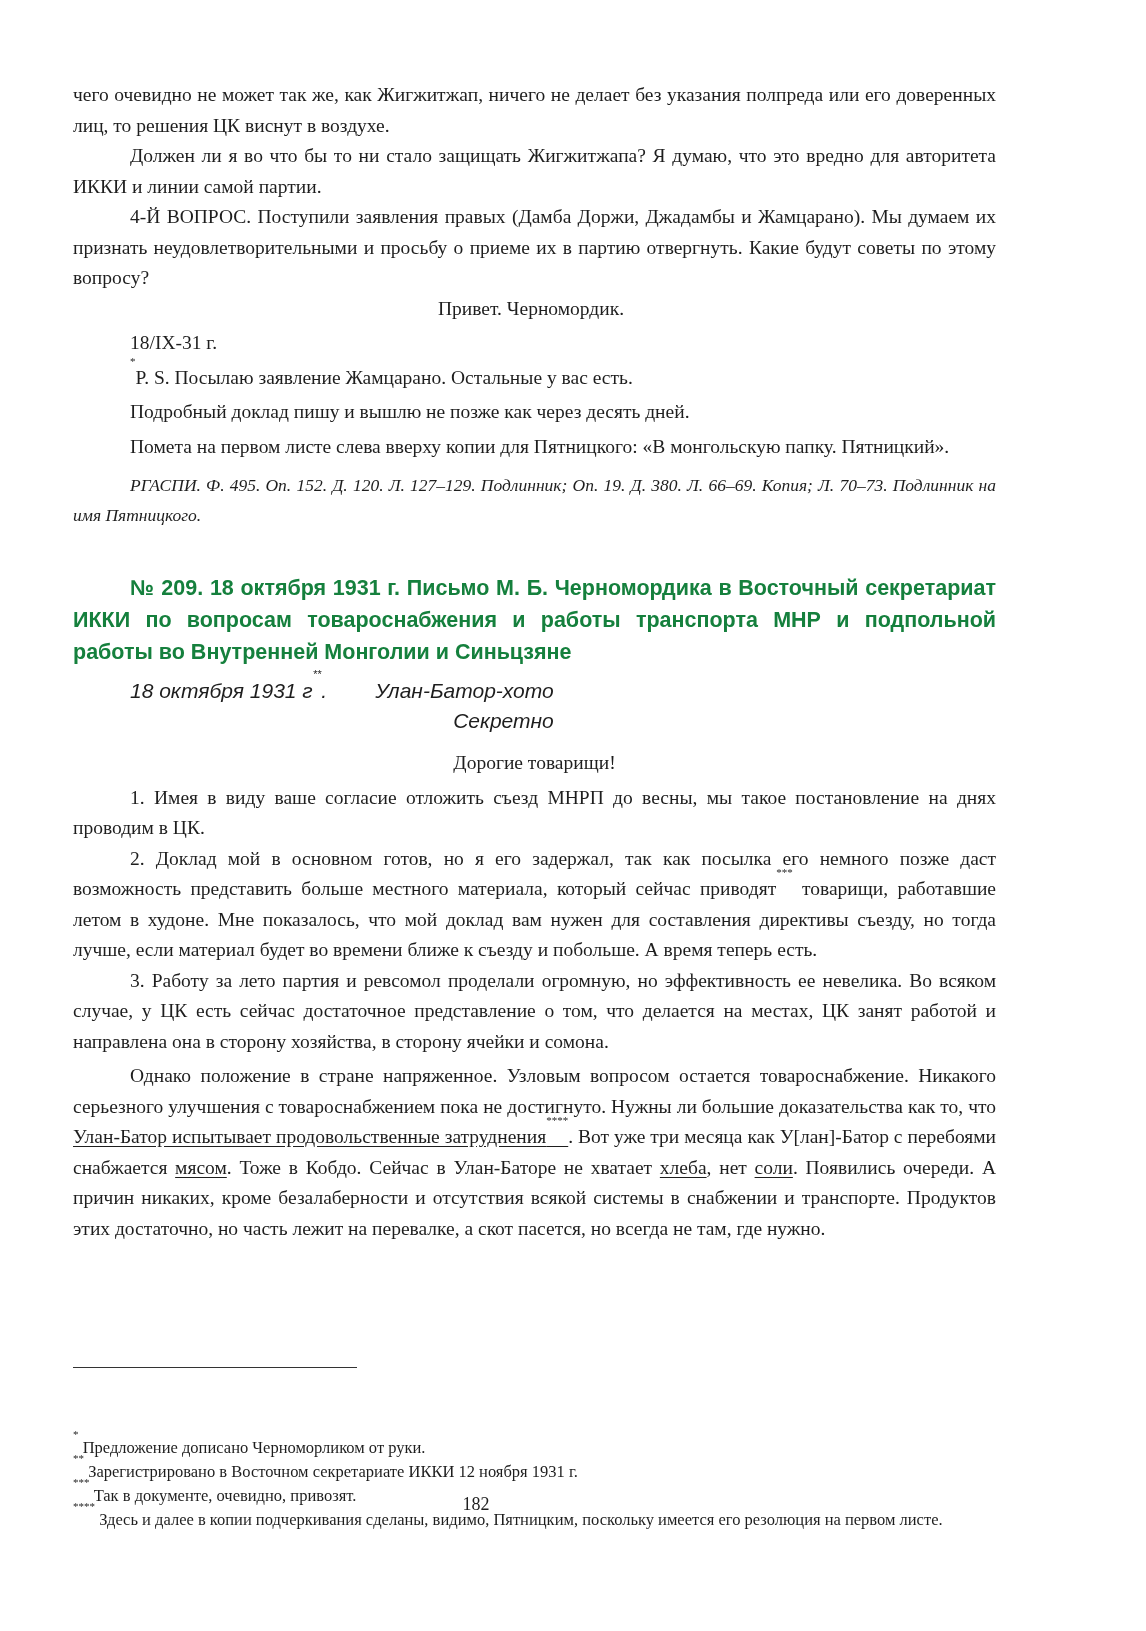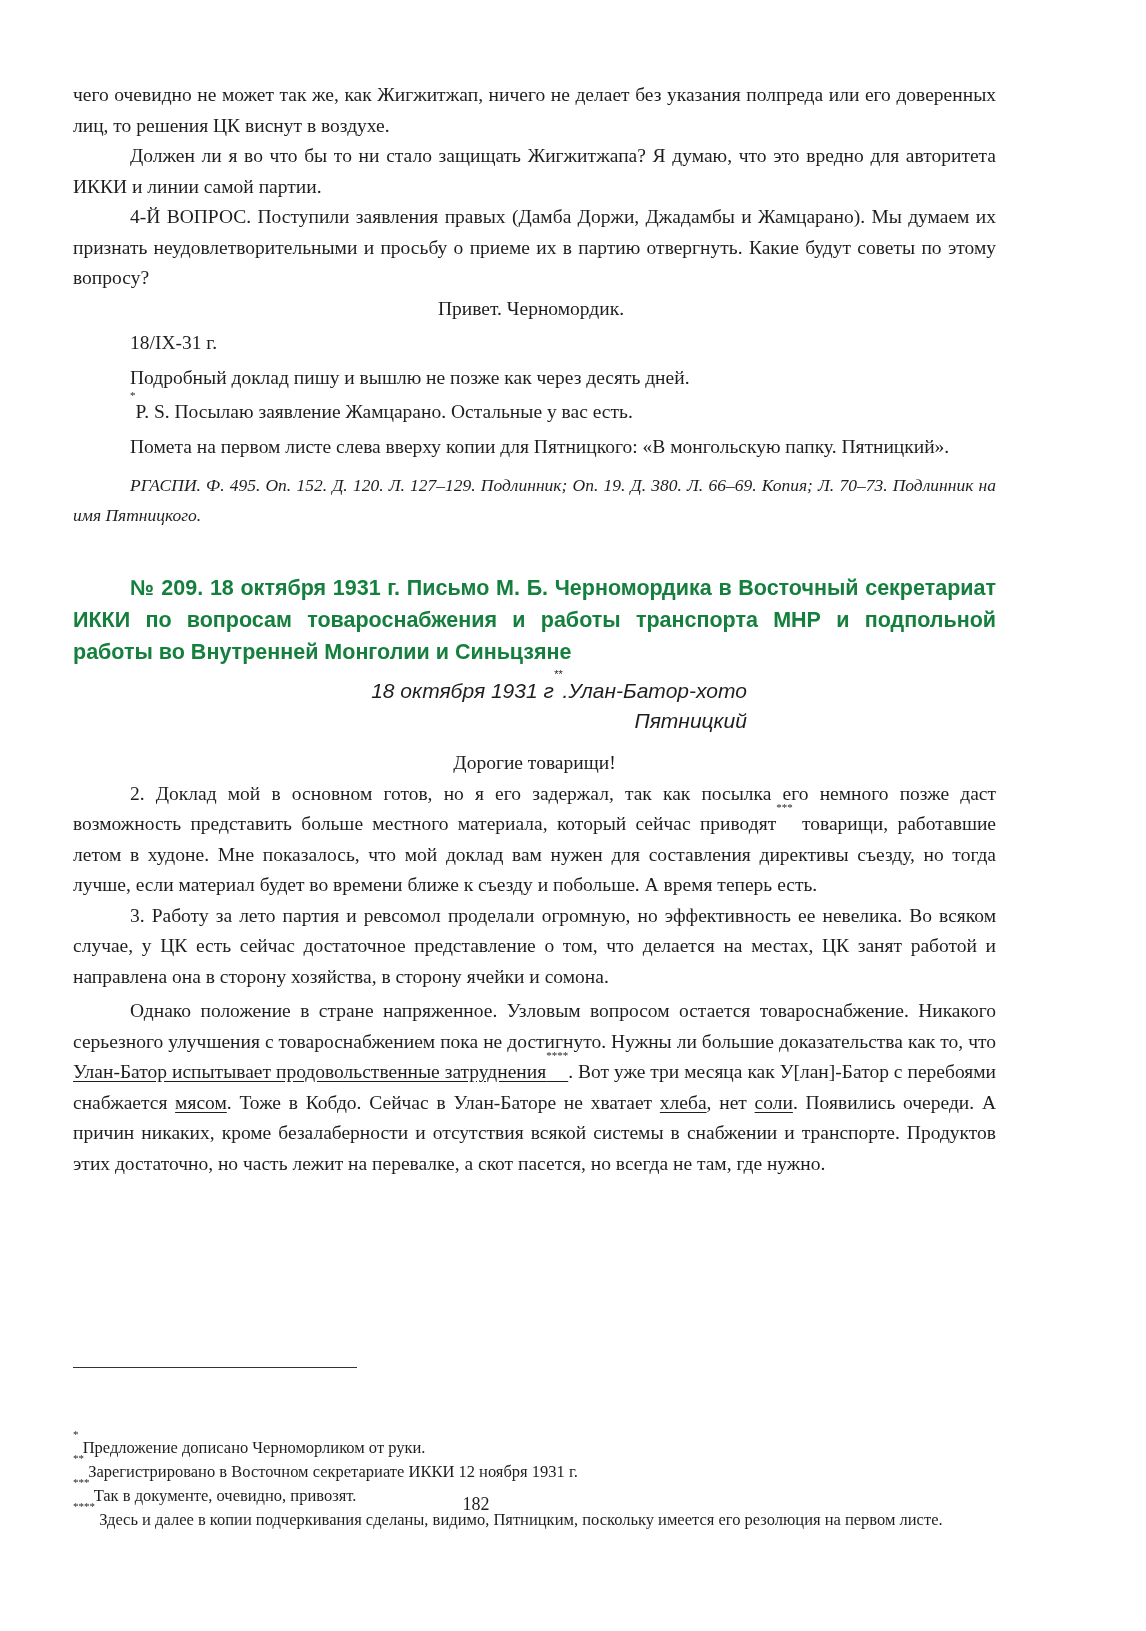--- a/index.html
+++ b/index.html
@@ -3,55 +3,56 @@
 <meta charset="utf-8">
 <style>
   html, body { margin:0; padding:0; background:#ffffff; }
   body { width:1146px; height:1631px; position:relative; overflow:hidden; font-family:"Liberation Serif", serif; color:#1e1e1e; }
   .page { position:absolute; left:73px; top:80px; width:923px; }
   p { margin:0; font-size:19.5px; line-height:30.5px; text-align:justify; }
   .ind { text-indent:57px; }
   .sig { padding-left:365px; text-align:left; }
   .src { font-style:italic; font-size:17.5px; line-height:30px; margin-top:8px; }
   .doc-title { font-family:"Liberation Sans", sans-serif; font-weight:bold; font-size:21.5px; line-height:32px; text-indent:57px; text-align:justify; margin-top:42px; color:#15803d; }
-  .meta-row { display:flex; justify-content:center; font-family:"Liberation Sans", sans-serif; font-style:italic; font-size:21px; line-height:30px; margin-top:8px; padding-left:57px; padding-right:8px; }
+  .meta-row { display:flex; justify-content:flex-start; font-family:"Liberation Sans", sans-serif; font-style:italic; font-size:21px; line-height:30px; margin-top:8px; padding-left:57px; padding-right:8px;gap:48px; }
   .meta-right { text-align:right; }
   .greeting { margin-top:12px; text-align:center; }
   sup { font-size:11px; line-height:0; vertical-align:top; position:relative; top:-2px; }
   u { text-decoration:underline; text-underline-offset:3px; }
   .fn-rule { position:absolute; left:73px; top:1367px; width:284px; border-top:1px solid #333; }
   .footnotes { position:absolute; left:73px; top:1436px; width:920px; }
   .footnotes p { font-size:16.5px; line-height:24px; text-align:left; }
   .pagenum { position:absolute; top:1494px; left:0; width:952px; text-align:center; font-size:18px; }
 </style>
 </head>
 <body>
 
 <div class="page">
   <p>чего очевидно не может так же, как Жигжитжап, ничего не делает без указания полпреда или его доверенных лиц, то решения ЦК виснут в воздухе.</p>
   <p class="ind">Должен ли я во что бы то ни стало защищать Жигжитжапа? Я думаю, что это вредно для авторитета ИККИ и линии самой партии.</p>
   <p class="ind">4-Й ВОПРОС. Поступили заявления правых (Дамба Доржи, Джадамбы и Жамцарано). Мы думаем их признать неудовлетворительными и просьбу о приеме их в партию отвергнуть. Какие будут советы по этому вопросу?</p>
   <p class="sig">Привет. Черномордик.</p>
   <p class="ind" style="margin-top:4px">18/IX-31 г.</p>
+  <p class="ind" style="margin-top:4px"><sup>*</sup><span>P. S. Посылаю заявление Жамцарано. Остальные у вас есть.</span></p>
   <p class="ind" style="margin-top:4px">Подробный доклад пишу и вышлю не позже как через десять дней.</p>
-  <p class="ind" style="margin-top:4px"><sup>*</sup><span>P. S. Посылаю заявление Жамцарано. Остальные у вас есть.</span></p>
   <p class="ind" style="margin-top:4px">Помета на первом листе слева вверху копии для Пятницкого: «В монгольскую папку. Пятницкий».</p>
   <p class="ind src">РГАСПИ. Ф. 495. Оп. 152. Д. 120. Л. 127–129. Подлинник; Оп. 19. Д. 380. Л. 66–69. Копия; Л. 70–73. Подлинник на имя Пятницкого.</p>
 
   <p class="doc-title">№ 209. 18 октября 1931 г.  Письмо М. Б. Черномордика в Восточный секретариат ИККИ по вопросам товароснабжения и работы транспорта МНР и подпольной работы во Внутренней Монголии и Синьцзяне</p>
 
   <div class="meta-row">
     <span><span>18 октября 1931 г</span><sup>**</sup><span>.</span></span>
     <span class="meta-right">
       <span style="display:block">Улан-Батор-хото</span>
-      <span style="display:block">Пятницкий</span>
+      <span style="display:block">Секретно</span>
     </span>
   </div>
 
   <p class="greeting">Дорогие товарищи!</p>
+  <p class="ind" style="margin-top:4px">1. Имея в виду ваше согласие отложить съезд МНРП до весны, мы такое постановление на днях проводим в ЦК.</p>
   <p class="ind"><span>2. Доклад мой в основном готов, но я его задержал, так как посылка его немного позже даст возможность представить больше местного материала, который сейчас приводят</span><sup>***</sup><span> товарищи, работавшие летом в худоне. Мне показалось, что мой доклад вам нужен для составления директивы съезду, но тогда лучше, если материал будет во времени ближе к съезду и побольше. А время теперь есть.</span></p>
   <p class="ind">3. Работу за лето партия и ревсомол проделали огромную, но эффективность ее невелика. Во всяком случае, у ЦК есть сейчас достаточное представление о том, что делается на местах, ЦК занят работой и направлена она в сторону хозяйства, в сторону ячейки и сомона.</p>
   <p class="ind" style="margin-top:4px"><span>Однако положение в стране напряженное. Узловым вопросом остается товароснабжение. Никакого серьезного улучшения с товароснабжением пока не достигнуто. Нужны ли большие доказательства как то, что </span><u>Улан-Батор испытывает продовольственные затруднения</u><u><sup>****</sup></u><span>. Вот уже три месяца как У[лан]-Батор с перебоями снабжается </span><u>мясом</u><span>. Тоже в Кобдо. Сейчас в Улан-Баторе не хватает </span><u>хлеба</u><span>, нет </span><u>соли</u><span>. Появились очереди. А причин никаких, кроме безалаберности и отсутствия всякой системы в снабжении и транспорте. Продуктов этих достаточно, но часть лежит на перевалке, а скот пасется, но всегда не там, где нужно.</span></p>
 </div>
 
 <div class="fn-rule"></div>
 <div class="footnotes">
   <p><sup>*</sup><span> Предложение дописано Черноморликом от руки.</span></p>
   <p><sup>**</sup><span> Зарегистрировано в Восточном секретариате ИККИ 12 ноября 1931 г.</span></p>
   <p><sup>***</sup><span> Так в документе, очевидно, привозят.</span></p>

